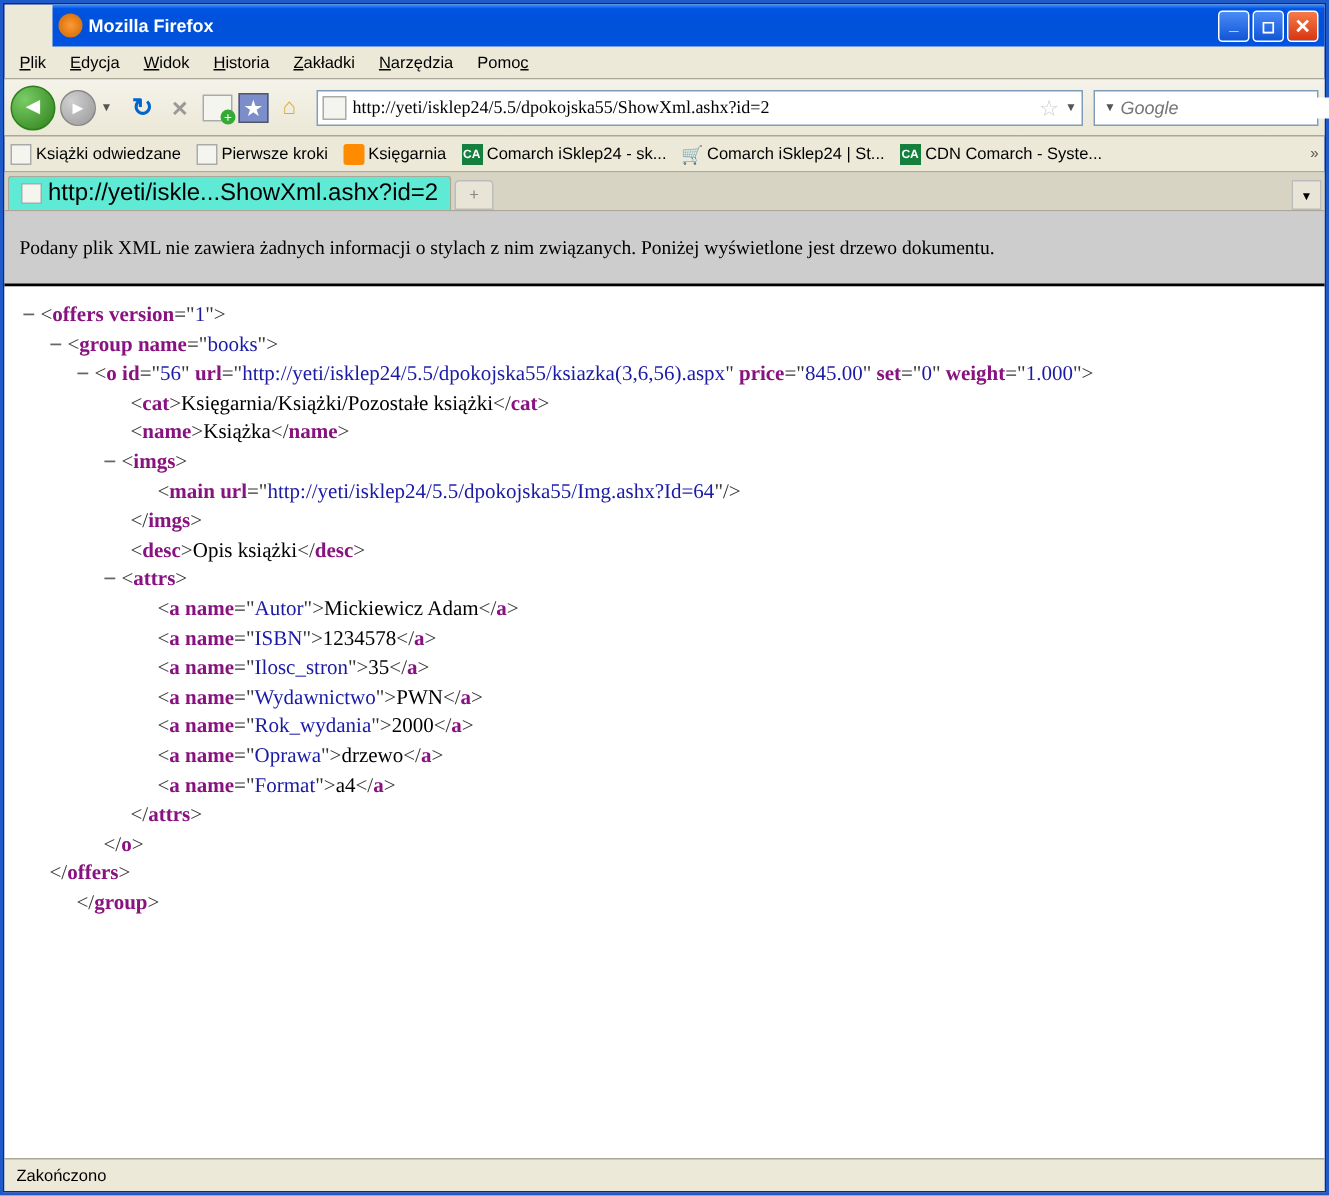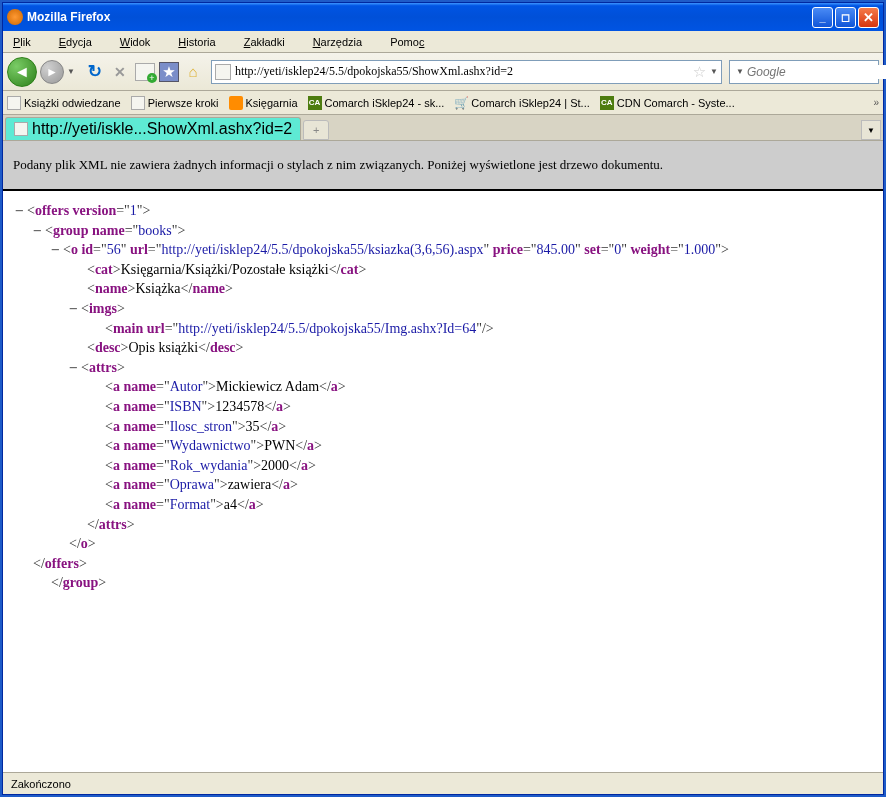--- a/index.html
+++ b/index.html
@@ -1,25 +1,25 @@
 <!DOCTYPE html>
 <html><head>
 <meta charset="utf-8">
 <style>
 * { margin: 0; padding: 0; box-sizing: border-box; }
 body { font-family: Tahoma, sans-serif; font-size: 11px; background: #1e5bc8; width: 886px; height: 797px; overflow: hidden; }
 .window { width: 882px; height: 793px; margin: 2px; background: #ece9d8; display: flex; flex-direction: column; border: 1px solid #0028a0; }
-.titlebar { height: 28px; background: linear-gradient(to bottom, #3d95ff 0%, #0054e3 10%, #0050d8 50%, #0054e3 100%); display: flex; align-items: center; padding: 0 4px; color: white; font-weight: bold; font-size: 12px; }
+.titlebar { height: 28px; background: linear-gradient(to bottom, #3d95ff 0%, #0054e3 10%, #0050d8 50%, #0054e3 100%); display: flex; align-items: center; padding: 0 4px; color: white; font-weight: bold; font-size: 12px; margin-left: 32px; }
 .titlebar .icon { width: 16px; height: 16px; margin-right: 4px; background: radial-gradient(circle, #ff9933, #cc6600); border-radius: 50%; }
 .titlebar .title { flex: 1; }
 .winbtns { display: flex; gap: 2px; }
 .winbtn { width: 21px; height: 21px; border: 1px solid #fff; border-radius: 3px; display: flex; align-items: center; justify-content: center; font-family: Arial; font-weight: bold; color: white; font-size: 11px; }
 .winbtn.min, .winbtn.max { background: linear-gradient(to bottom, #4a8bf5, #1055d8); }
 .winbtn.close { background: linear-gradient(to bottom, #f57b4a, #d83510); font-size: 13px; }
-.menubar { height: 22px; display: flex; align-items: center; padding: 2px 4px; gap: 16px; border-bottom: 1px solid #aca899; }
+.menubar { height: 22px; display: flex; align-items: center; padding: 2px 4px; gap: 4px; border-bottom: 1px solid #aca899; }
 .menubar span { padding: 2px 6px; }
 .menubar span u { text-decoration: underline; }
 .toolbar { height: 38px; display: flex; align-items: center; padding: 0 4px; gap: 3px; border-bottom: 1px solid #aca899; background: linear-gradient(to bottom, #f5f3ea, #ebe8d7); }
 .navbtn { width: 30px; height: 30px; border-radius: 50%; display: flex; align-items: center; justify-content: center; color: white; font-size: 16px; }
 .navbtn.back { background: radial-gradient(circle at 30% 30%, #7acc66, #2d8019); border: 1px solid #2d8019; }
 .navbtn.fwd { background: radial-gradient(circle at 30% 30%, #d0d0d0, #999); border: 1px solid #888; width: 24px; height: 24px; font-size: 12px; }
 .dropdown-arrow { font-size: 8px; color: #555; margin-right: 6px; }
 .tbicon { width: 22px; height: 22px; display: flex; align-items: center; justify-content: center; font-size: 15px; }
 .reload { color: #0066cc; font-weight: bold; font-size: 17px; }
 .stop { color: #999; font-weight: bold; font-size: 14px; }
@@ -34,21 +34,21 @@
 .urlbar .dd { font-size: 8px; color: #555; margin-left: 4px; }
 .searchbox { width: 150px; height: 24px; background: white; border: 1px solid #7f9db9; display: flex; align-items: center; padding: 0 3px; }
 .searchbox .gicon { width: 16px; height: 16px; margin-right: 3px; background: linear-gradient(45deg, #4285f4 25%, #ea4335 25% 50%, #fbbc05 50% 75%, #34a853 75%); border-radius: 2px; }
 .searchbox .dd { font-size: 8px; color: #555; margin-right: 3px; }
 .searchbox input { flex: 1; border: none; outline: none; font-size: 12px; color: #999; font-style: italic; }
 .bookmarkbar { height: 24px; display: flex; align-items: center; padding: 0 4px; gap: 10px; border-bottom: 1px solid #aca899; font-size: 11px; }
 .bm { display: flex; align-items: center; gap: 3px; }
 .bm .ficon { width: 14px; height: 14px; }
 .bm .ficon.page { background: #f5f5f0; border: 1px solid #aaa; }
 .bm .ficon.rss { background: #ff8c00; border-radius: 2px; }
-.bm .ficon.ca { background: #4d7c0f; color: white; font-size: 8px; font-weight: bold; display: flex; align-items: center; justify-content: center; }
+.bm .ficon.ca { background: #15803d; color: white; font-size: 8px; font-weight: bold; display: flex; align-items: center; justify-content: center; }
 .bm .ficon.cart { color: #666; font-size: 12px; }
 .bookmarkbar .chev { margin-left: auto; font-size: 10px; color: #555; }
 .tabbar { height: 26px; display: flex; align-items: flex-end; padding: 0 2px; background: #d8d4c4; border-bottom: 1px solid #aca899; }
 .tab { height: 23px; background: #5eead4; border: 1px solid #aca899; border-bottom: none; border-radius: 3px 3px 0 0; display: flex; align-items: center; padding: 0 8px; gap: 4px; font-size: 16px; font-weight: normal; min-width: 180px; }
 .tab .ficon { width: 14px; height: 14px; background: #f5f5f0; border: 1px solid #aaa; }
 .newtab { width: 26px; height: 20px; background: #e8e5d6; border: 1px solid #bbb; border-radius: 3px 3px 0 0; margin-left: 2px; display: flex; align-items: center; justify-content: center; color: #888; }
 .tabbar .listall { margin-left: auto; width: 20px; height: 20px; background: #e8e5d6; border: 1px solid #bbb; display: flex; align-items: center; justify-content: center; font-size: 8px; }
 .infobar { background: #cdcdcd; padding: 16px 10px; font-size: 13px; border-bottom: 2px solid #000; font-family: "Times New Roman", serif; }
 .content { flex: 1; background: white; padding: 10px 12px; font-family: "Times New Roman", serif; font-size: 14px; overflow: auto; }
 .xml-line { white-space: nowrap; line-height: 1.4; }
@@ -157,28 +157,29 @@
   </div>
 
   <div class="content">
     <div class="xml-line"><span class="toggle">−</span><span class="punct">&lt;</span><span class="tag">offers</span> <span class="attr">version</span><span class="punct">="</span><span class="val">1</span><span class="punct">"&gt;</span></div>
     <div class="xml-line ind1"><span class="toggle">−</span><span class="punct">&lt;</span><span class="tag">group</span> <span class="attr">name</span><span class="punct">="</span><span class="val">books</span><span class="punct">"&gt;</span></div>
     <div class="xml-line ind2"><span class="toggle">−</span><span class="punct">&lt;</span><span class="tag">o</span> <span class="attr">id</span><span class="punct">="</span><span class="val">56</span><span class="punct">"</span> <span class="attr">url</span><span class="punct">="</span><span class="val">http://yeti/isklep24/5.5/dpokojska55/ksiazka(3,6,56).aspx</span><span class="punct">"</span> <span class="attr">price</span><span class="punct">="</span><span class="val">845.00</span><span class="punct">"</span> <span class="attr">set</span><span class="punct">="</span><span class="val">0</span><span class="punct">"</span> <span class="attr">weight</span><span class="punct">="</span><span class="val">1.000</span><span class="punct">"&gt;</span></div>
     <div class="xml-line ind4"><span class="punct">&lt;</span><span class="tag">cat</span><span class="punct">&gt;</span><span class="txt">Księgarnia/Książki/Pozostałe książki</span><span class="punct">&lt;/</span><span class="tag">cat</span><span class="punct">&gt;</span></div>
     <div class="xml-line ind4"><span class="punct">&lt;</span><span class="tag">name</span><span class="punct">&gt;</span><span class="txt">Książka</span><span class="punct">&lt;/</span><span class="tag">name</span><span class="punct">&gt;</span></div>
     <div class="xml-line ind3"><span class="toggle">−</span><span class="punct">&lt;</span><span class="tag">imgs</span><span class="punct">&gt;</span></div>
     <div class="xml-line ind5"><span class="punct">&lt;</span><span class="tag">main</span> <span class="attr">url</span><span class="punct">="</span><span class="val">http://yeti/isklep24/5.5/dpokojska55/Img.ashx?Id=64</span><span class="punct">"/&gt;</span></div>
+    <div class="xml-line ind4"><span class="punct">&lt;/</span><span class="tag">imgs</span><span class="punct">&gt;</span></div>
     <div class="xml-line ind4"><span class="punct">&lt;</span><span class="tag">desc</span><span class="punct">&gt;</span><span class="txt">Opis książki</span><span class="punct">&lt;/</span><span class="tag">desc</span><span class="punct">&gt;</span></div>
     <div class="xml-line ind3"><span class="toggle">−</span><span class="punct">&lt;</span><span class="tag">attrs</span><span class="punct">&gt;</span></div>
     <div class="xml-line ind5"><span class="punct">&lt;</span><span class="tag">a</span> <span class="attr">name</span><span class="punct">="</span><span class="val">Autor</span><span class="punct">"&gt;</span><span class="txt">Mickiewicz Adam</span><span class="punct">&lt;/</span><span class="tag">a</span><span class="punct">&gt;</span></div>
     <div class="xml-line ind5"><span class="punct">&lt;</span><span class="tag">a</span> <span class="attr">name</span><span class="punct">="</span><span class="val">ISBN</span><span class="punct">"&gt;</span><span class="txt">1234578</span><span class="punct">&lt;/</span><span class="tag">a</span><span class="punct">&gt;</span></div>
     <div class="xml-line ind5"><span class="punct">&lt;</span><span class="tag">a</span> <span class="attr">name</span><span class="punct">="</span><span class="val">Ilosc_stron</span><span class="punct">"&gt;</span><span class="txt">35</span><span class="punct">&lt;/</span><span class="tag">a</span><span class="punct">&gt;</span></div>
     <div class="xml-line ind5"><span class="punct">&lt;</span><span class="tag">a</span> <span class="attr">name</span><span class="punct">="</span><span class="val">Wydawnictwo</span><span class="punct">"&gt;</span><span class="txt">PWN</span><span class="punct">&lt;/</span><span class="tag">a</span><span class="punct">&gt;</span></div>
     <div class="xml-line ind5"><span class="punct">&lt;</span><span class="tag">a</span> <span class="attr">name</span><span class="punct">="</span><span class="val">Rok_wydania</span><span class="punct">"&gt;</span><span class="txt">2000</span><span class="punct">&lt;/</span><span class="tag">a</span><span class="punct">&gt;</span></div>
-    <div class="xml-line ind5"><span class="punct">&lt;</span><span class="tag">a</span> <span class="attr">name</span><span class="punct">="</span><span class="val">Oprawa</span><span class="punct">"&gt;</span><span class="txt">zawiera</span><span class="punct">&lt;/</span><span class="tag">a</span><span class="punct">&gt;</span></div>
+    <div class="xml-line ind5"><span class="punct">&lt;</span><span class="tag">a</span> <span class="attr">name</span><span class="punct">="</span><span class="val">Oprawa</span><span class="punct">"&gt;</span><span class="txt">drzewo</span><span class="punct">&lt;/</span><span class="tag">a</span><span class="punct">&gt;</span></div>
     <div class="xml-line ind5"><span class="punct">&lt;</span><span class="tag">a</span> <span class="attr">name</span><span class="punct">="</span><span class="val">Format</span><span class="punct">"&gt;</span><span class="txt">a4</span><span class="punct">&lt;/</span><span class="tag">a</span><span class="punct">&gt;</span></div>
     <div class="xml-line ind4"><span class="punct">&lt;/</span><span class="tag">attrs</span><span class="punct">&gt;</span></div>
     <div class="xml-line ind3"><span class="punct">&lt;/</span><span class="tag">o</span><span class="punct">&gt;</span></div>
     <div class="xml-line ind1"><span class="punct">&lt;/</span><span class="tag">offers</span><span class="punct">&gt;</span></div>
     <div class="xml-line ind2"><span class="punct">&lt;/</span><span class="tag">group</span><span class="punct">&gt;</span></div>
   </div>
 
   <div class="statusbar">
     <span>Zakończono</span>
   </div>

